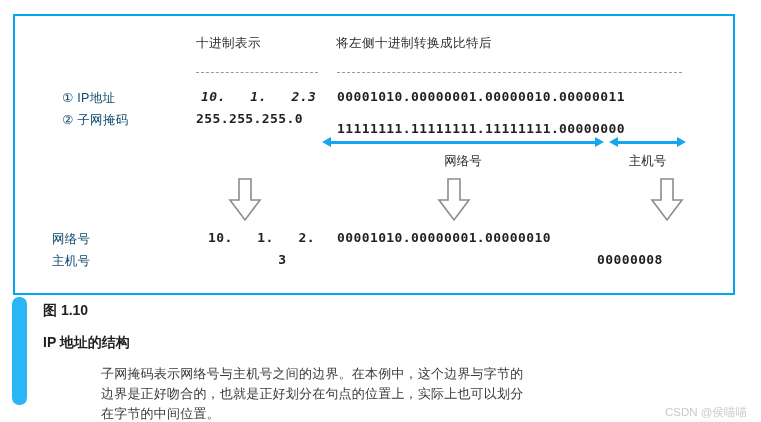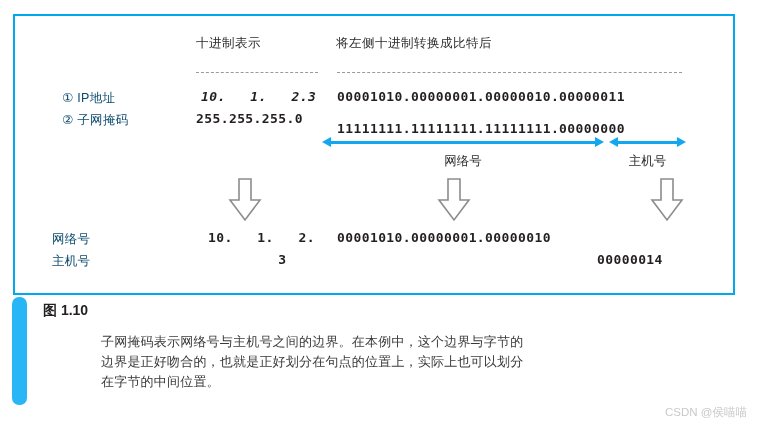--- a/index.html
+++ b/index.html
@@ -221,23 +221,24 @@
     <polygon points="11,1 23,1 23,22 32,22 17,42 2,22 11,22" fill="#ffffff" stroke="#8c8c8c" stroke-width="1.6" stroke-linejoin="miter"></polygon>
   </svg>
 </div>
 
 <div class="row-label" id="label-netnum">网络号</div>
 <div class="row-label" id="label-hostnum">主机号</div>
 
 <div class="mono" id="dec-net">10.   1.   2.</div>
 <div class="mono" id="dec-host">          3</div>
 <div class="mono" id="bin-net">00001010.00000001.00000010</div>
-<div class="mono" id="bin-host">00000014</div>
+<div class="mono" id="bin-host">00000008</div>
 
 <div id="caption-bar"></div>
 <div id="caption">
   <div id="caption-title-row">
     <span>图 1.10</span>
+    <span>IP 地址的结构</span>
   </div>
   <div id="caption-body">子网掩码表示网络号与主机号之间的边界。在本例中，这个边界与字节的边界是正好吻合的，也就是正好划分在句点的位置上，实际上也可以划分在字节的中间位置。</div>
 </div>
 
 <div id="watermark">CSDN @侯喵喵</div>
 
 </body></html>

